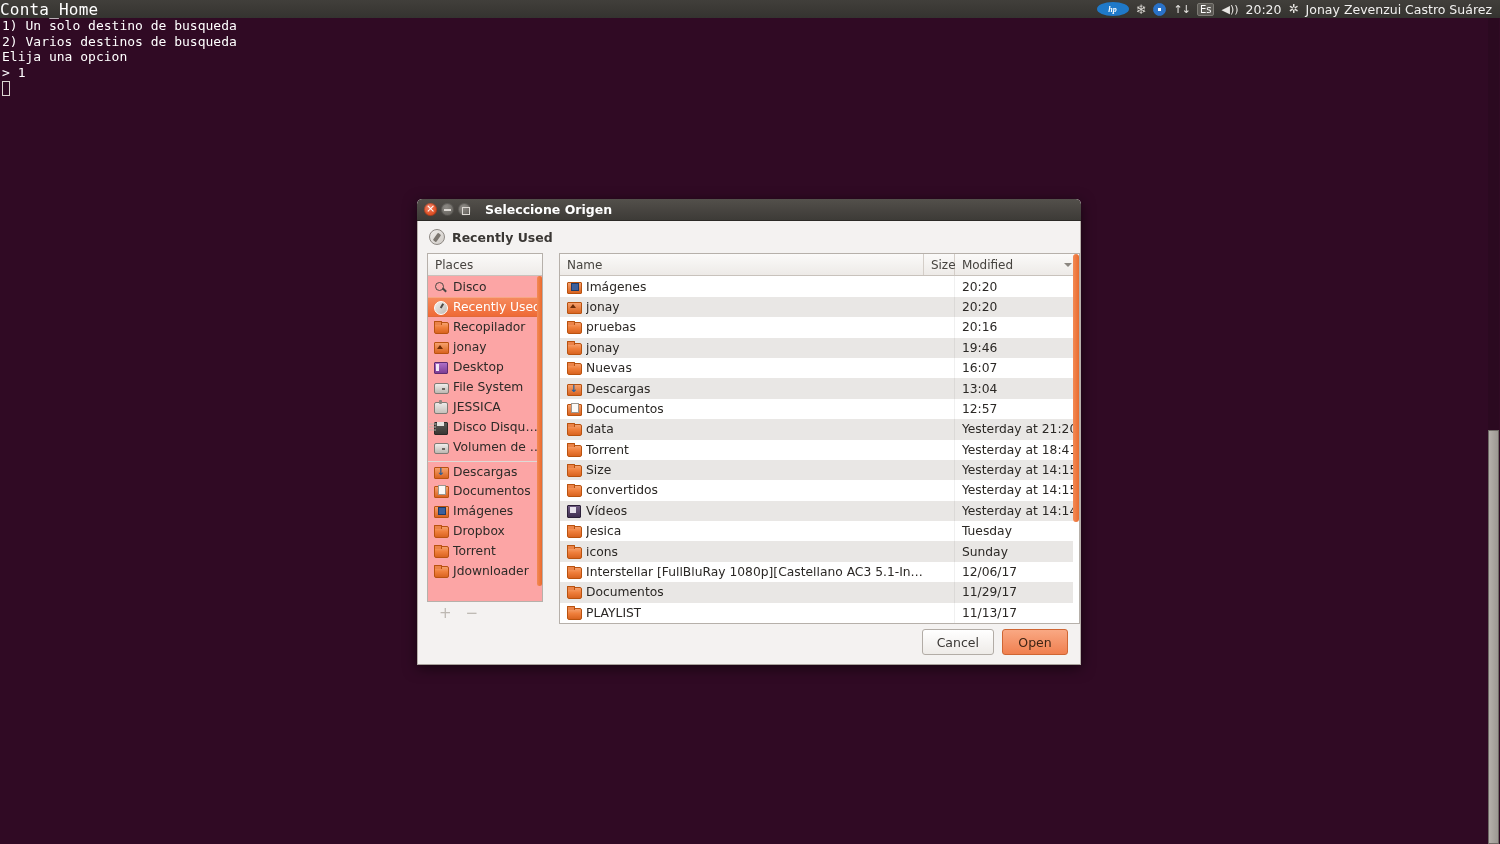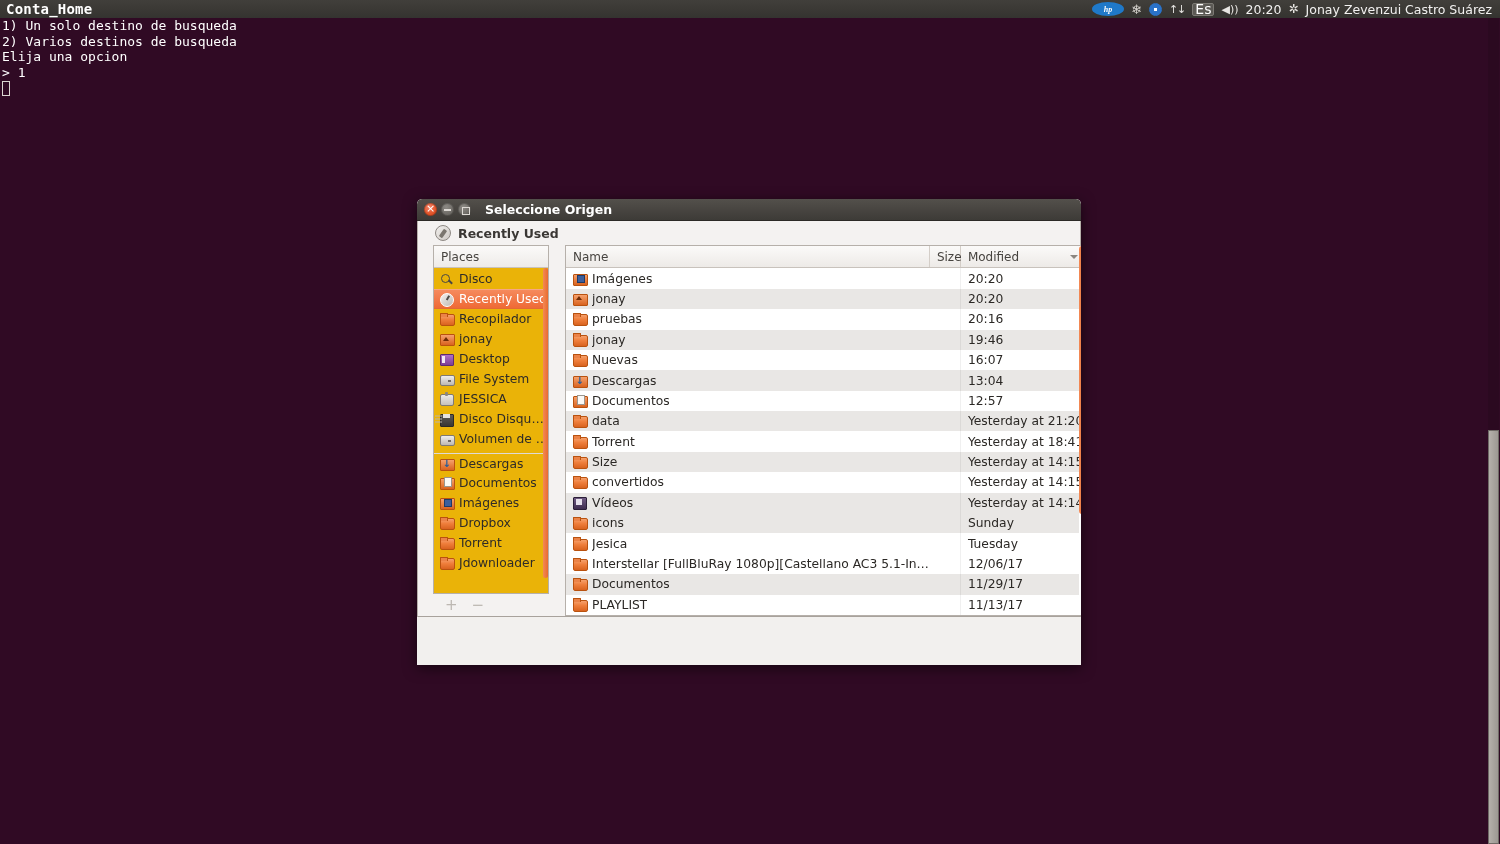--- a/index.html
+++ b/index.html
@@ -19,24 +19,23 @@
   
   #top-panel {
     position: absolute; top: 0; left: 0; width: 1500px; height: 18px;
     background: linear-gradient(to bottom, #413f3b 0%, #3b3935 50%, #343330 100%);
     display: flex; align-items: center;
     color: #ffffff;
     font-size: 12px;
     font-family: "DejaVu Sans Mono", monospace;
   }
   #panel-title {
-    margin-left: 6px;
-    font-weight: bold;
+    font-weight: normal;
     color: #ffffff;
-    font-size: 14px;
+    font-size: 16px;
     letter-spacing: .2px;
   }
   #tray {
     margin-left: auto;
     display: flex; align-items: center; gap: 7px;
     padding-right: 8px;
     font-family: "DejaVu Sans", sans-serif;
     font-size: 12.5px;
     color: #f2f1f0;
   }
@@ -50,21 +49,21 @@
     font-family: "Liberation Serif", serif;
   }
   .ico-dropbox { color: #d7d4cf; font-size: 13px; line-height: 1; }
   .ico-chrome {
     width: 13px; height: 13px; border-radius: 50%;
     background: radial-gradient(circle at 50% 50%, #ffffff 0 24%, #2a72c8 25% 100%);
     border: 1px solid #2a72c8;
   }
   .ico-net { font-size: 11px; color: #e8e6e3; letter-spacing: -1px; }
   .ico-kbd {
-    font-size: 14px; color: #ffffff; background: #5b5954;
+    font-size: 10px; color: #ffffff; background: #5b5954;
     border: 1px solid #7c7a74; border-radius: 2px; padding: 0 2px; line-height: 11px;
   }
   .ico-vol { font-size: 11px; color: #e8e6e3; }
   .ico-gear { font-size: 12px; color: #e8e6e3; }
   #tray-clock { font-size: 12.5px; }
   #tray-user { font-size: 12.5px; }
 
   
   #term-text {
     position: absolute; top: 18px; left: 2px;
@@ -135,26 +134,26 @@
   }
   #titlebar-title {
     margin-left: 10px;
     color: #ffffff;
     font-size: 12.5px;
     font-weight: bold;
     font-family: "DejaVu Sans", sans-serif;
   }
 
   #dlg-body {
-    height: 396px;
+    height: 444px;
     background: #f4f2f1;
     border-left: 1px solid #b6b0aa;
     border-right: 1px solid #b6b0aa;
     border-bottom: 1px solid #a8a29c;
-    display: flex; flex-direction: column; padding-left: 6px;
+    display: flex; flex-direction: column;
   }
 
   
   #location-bar {
     height: 36px;
     display: flex; align-items: center;
     padding-left: 11px;
     gap: 7px;
   }
   #loc-icon {
@@ -178,21 +177,21 @@
     display: flex;
     padding: 0 9px;
     gap: 0;
   }
   #places-pane {
     width: 117px;
     display: flex; flex-direction: column;
   }
   #places-frame {
     flex: 1;
-    background: #eab308;
+    background: #fca5a5;
     border: 1px solid #b6b0aa;
     position: relative;
     overflow: hidden;
     display: flex; flex-direction: column;
   }
   #places-head {
     height: 22px;
     background: linear-gradient(to bottom,#fbfaf9,#eeebe8);
     border-bottom: 1px solid #c8c2bc;
     display: flex; align-items: center;
@@ -708,35 +707,35 @@
                   <div class="fc-mod">Yesterday at 14:15</div>
                 </div>
                 <div class="frow alt">
                   <div class="fc-name">
                     <span class="pi pi-video"></span>
                     <span class="fname-text">Vídeos</span>
                   </div>
                   <div class="fc-size"></div>
                   <div class="fc-mod">Yesterday at 14:14</div>
                 </div>
+                <div class="frow">
+                  <div class="fc-name">
+                    <span class="pi pi-folder"></span>
+                    <span class="fname-text">Jesica</span>
+                  </div>
+                  <div class="fc-size"></div>
+                  <div class="fc-mod">Tuesday</div>
+                </div>
                 <div class="frow alt">
                   <div class="fc-name">
                     <span class="pi pi-folder"></span>
                     <span class="fname-text">icons</span>
                   </div>
                   <div class="fc-size"></div>
                   <div class="fc-mod">Sunday</div>
-                </div>
-                <div class="frow">
-                  <div class="fc-name">
-                    <span class="pi pi-folder"></span>
-                    <span class="fname-text">Jesica</span>
-                  </div>
-                  <div class="fc-size"></div>
-                  <div class="fc-mod">Tuesday</div>
                 </div>
                 <div class="frow">
                   <div class="fc-name">
                     <span class="pi pi-folder"></span>
                     <span class="fname-text">Interstellar [FullBluRay 1080p][Castellano AC3 5.1-In…</span>
                   </div>
                   <div class="fc-size"></div>
                   <div class="fc-mod">12/06/17</div>
                 </div>
                 <div class="frow alt">
@@ -757,18 +756,22 @@
                 </div>
               </div>
             <div id="files-scroll">
               <div class="thumb"></div>
             </div>
           </div>
         </div>
 
       </div>
 
+      <div id="action-bar">
+        <div class="btn">Cancel</div>
+        <div class="btn btn-primary">Open</div>
+      </div>
 
     </div>
 
   </div>
 
 </div>
 
 </body></html>

